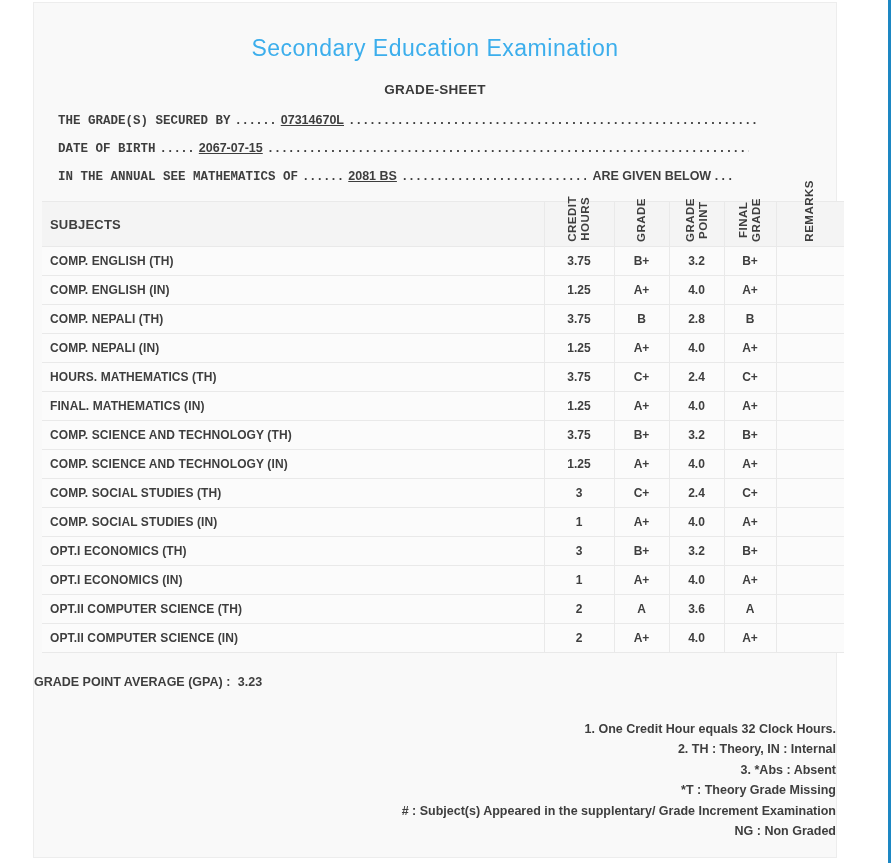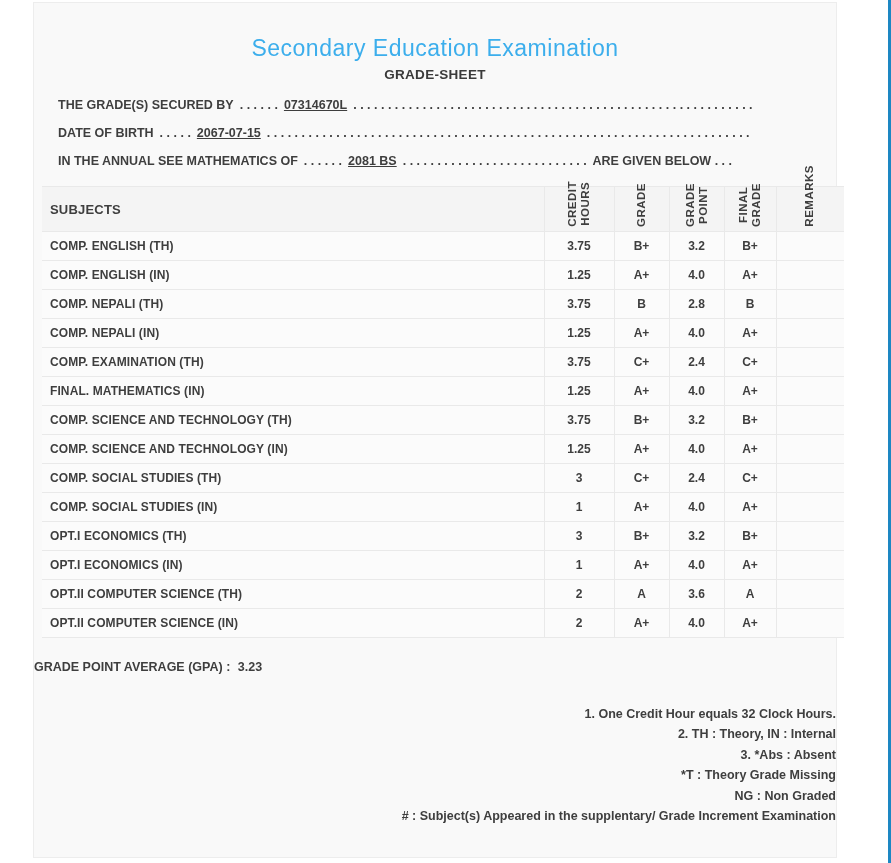--- a/index.html
+++ b/index.html
@@ -29,38 +29,38 @@
 
   .title {
     margin-top: 32px;
     text-align: center;
     font-size: 23px;
     font-weight: 400;
     color: var(--title_blue, #3caeec);
     letter-spacing: 0.5px;
   }
   .subtitle {
-    margin-top: 5px;
+    margin-top: 20px;
     text-align: center;
     font-size: 13.5px;
     font-weight: 700;
     color: #3a3a3a;
     letter-spacing: 0.3px;
   }
 
   .info { margin: 16px 0 0 24px; font-size: 12.5px; font-weight: 700; }
   .info-line {
     display: flex;
     align-items: baseline;
     white-space: nowrap;
     overflow: hidden;
     height: 15px;
     margin-bottom: 13px;
   }
-  .info-line .lbl { flex: 0 0 auto; }
+  .info-line .lbl { flex: 0 0 auto; font-family: Liberation Mono, monospace; }
   .info-line .dots1 { flex: 0 0 auto; margin: 0 6px; }
   .info-line .val { flex: 0 0 auto; text-decoration: underline; }
   .info-line .dots2 { flex: 1 1 0; min-width: 0; overflow: hidden; margin-left: 6px; }
   .info-line .sfx { flex: 0 0 auto; margin-left: 6px; }
   .info-line-1 { width: 698px; }
   .info-line-2 { width: 691px; }
   .info-line-3 { width: 674px; }
 
   table.grades {
     margin: 17px 0 0 8px;
@@ -209,21 +209,21 @@
         </tr>
           <tr>
           <td class="subj">COMP. NEPALI (IN)</td>
           <td class="val">1.25</td>
           <td class="val">A+</td>
           <td class="val">4.0</td>
           <td class="val">A+</td>
           <td class="val"></td>
         </tr>
           <tr>
-          <td class="subj">COMP. EXAMINATION (TH)</td>
+          <td class="subj">HOURS. MATHEMATICS (TH)</td>
           <td class="val">3.75</td>
           <td class="val">C+</td>
           <td class="val">2.4</td>
           <td class="val">C+</td>
           <td class="val"></td>
         </tr>
           <tr>
           <td class="subj">FINAL. MATHEMATICS (IN)</td>
           <td class="val">1.25</td>
           <td class="val">A+</td>
@@ -302,21 +302,21 @@
       <span>GRADE POINT AVERAGE (GPA) :</span>
       <span class="gpa-val">3.23</span>
     </div>
 
     <div class="notes">
 
     <div class="note-item">1. One Credit Hour equals 32 Clock Hours.</div>
         <div class="note-item">2. TH : Theory, IN : Internal</div>
         <div class="note-item">3. *Abs : Absent</div>
         <div class="note-item indent">*T : Theory Grade Missing</div>
+        <div class="note-item indent"># : Subject(s) Appeared in the supplentary/ Grade Increment Examination</div>
         <div class="note-item indent">NG : Non Graded</div>
-        <div class="note-item indent"># : Subject(s) Appeared in the supplentary/ Grade Increment Examination</div>
       </div>
 
   </div>
 
   <div class="right-accent"></div>
 
 </div>
 
 </body></html>

